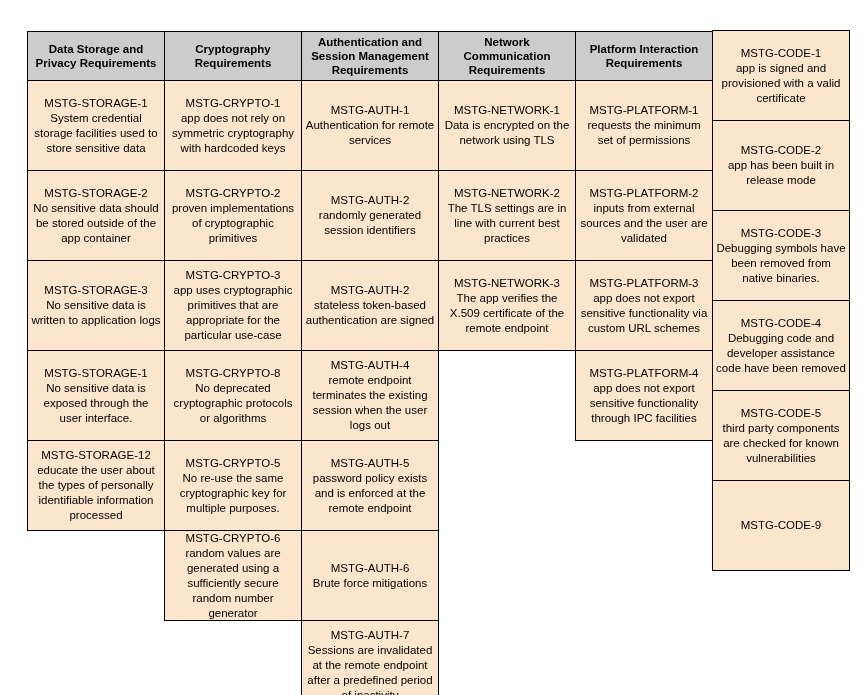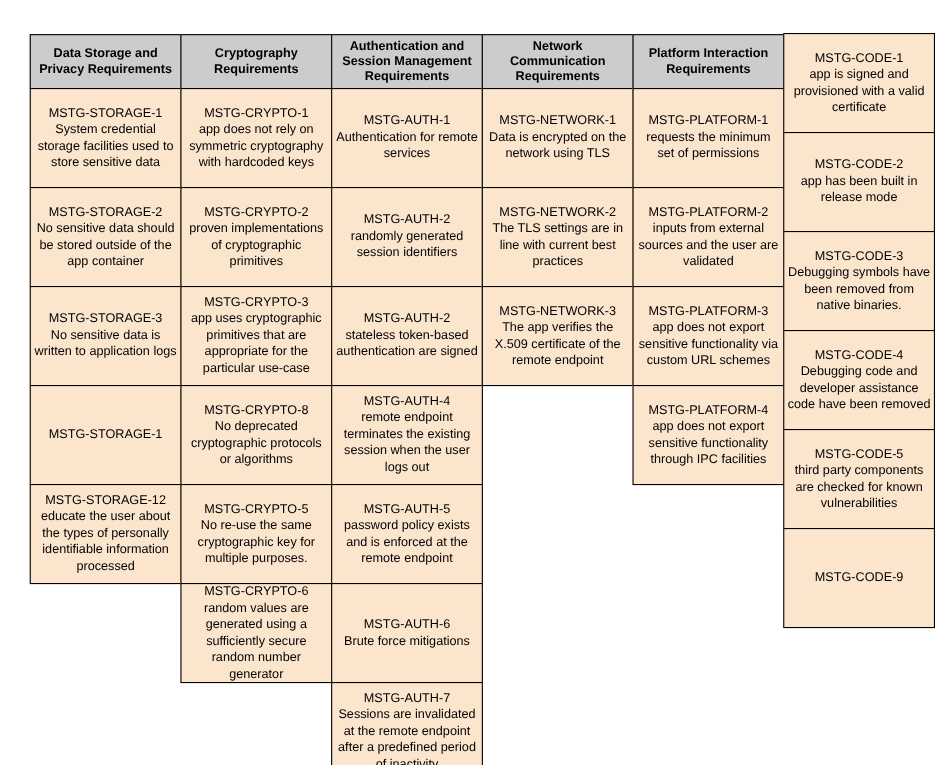--- a/index.html
+++ b/index.html
@@ -72,20 +72,21 @@
       <div class="cell">
         <div class="req-id">MSTG-STORAGE-2</div>
         <div class="req-desc">No sensitive data should be stored outside of the app container</div>
       </div>
       <div class="cell">
         <div class="req-id">MSTG-STORAGE-3</div>
         <div class="req-desc">No sensitive data is written to application logs</div>
       </div>
       <div class="cell">
         <div class="req-id">MSTG-STORAGE-1</div>
+        <div class="req-desc">No sensitive data is exposed through the user interface.</div>
       </div>
       <div class="cell">
         <div class="req-id">MSTG-STORAGE-12</div>
         <div class="req-desc">educate the user about the types of personally identifiable information processed</div>
       </div>
     </div>
     <div class="column">
       <div class="header-cell">Cryptography Requirements</div>
       <div class="cell">
         <div class="req-id">MSTG-CRYPTO-1</div>

